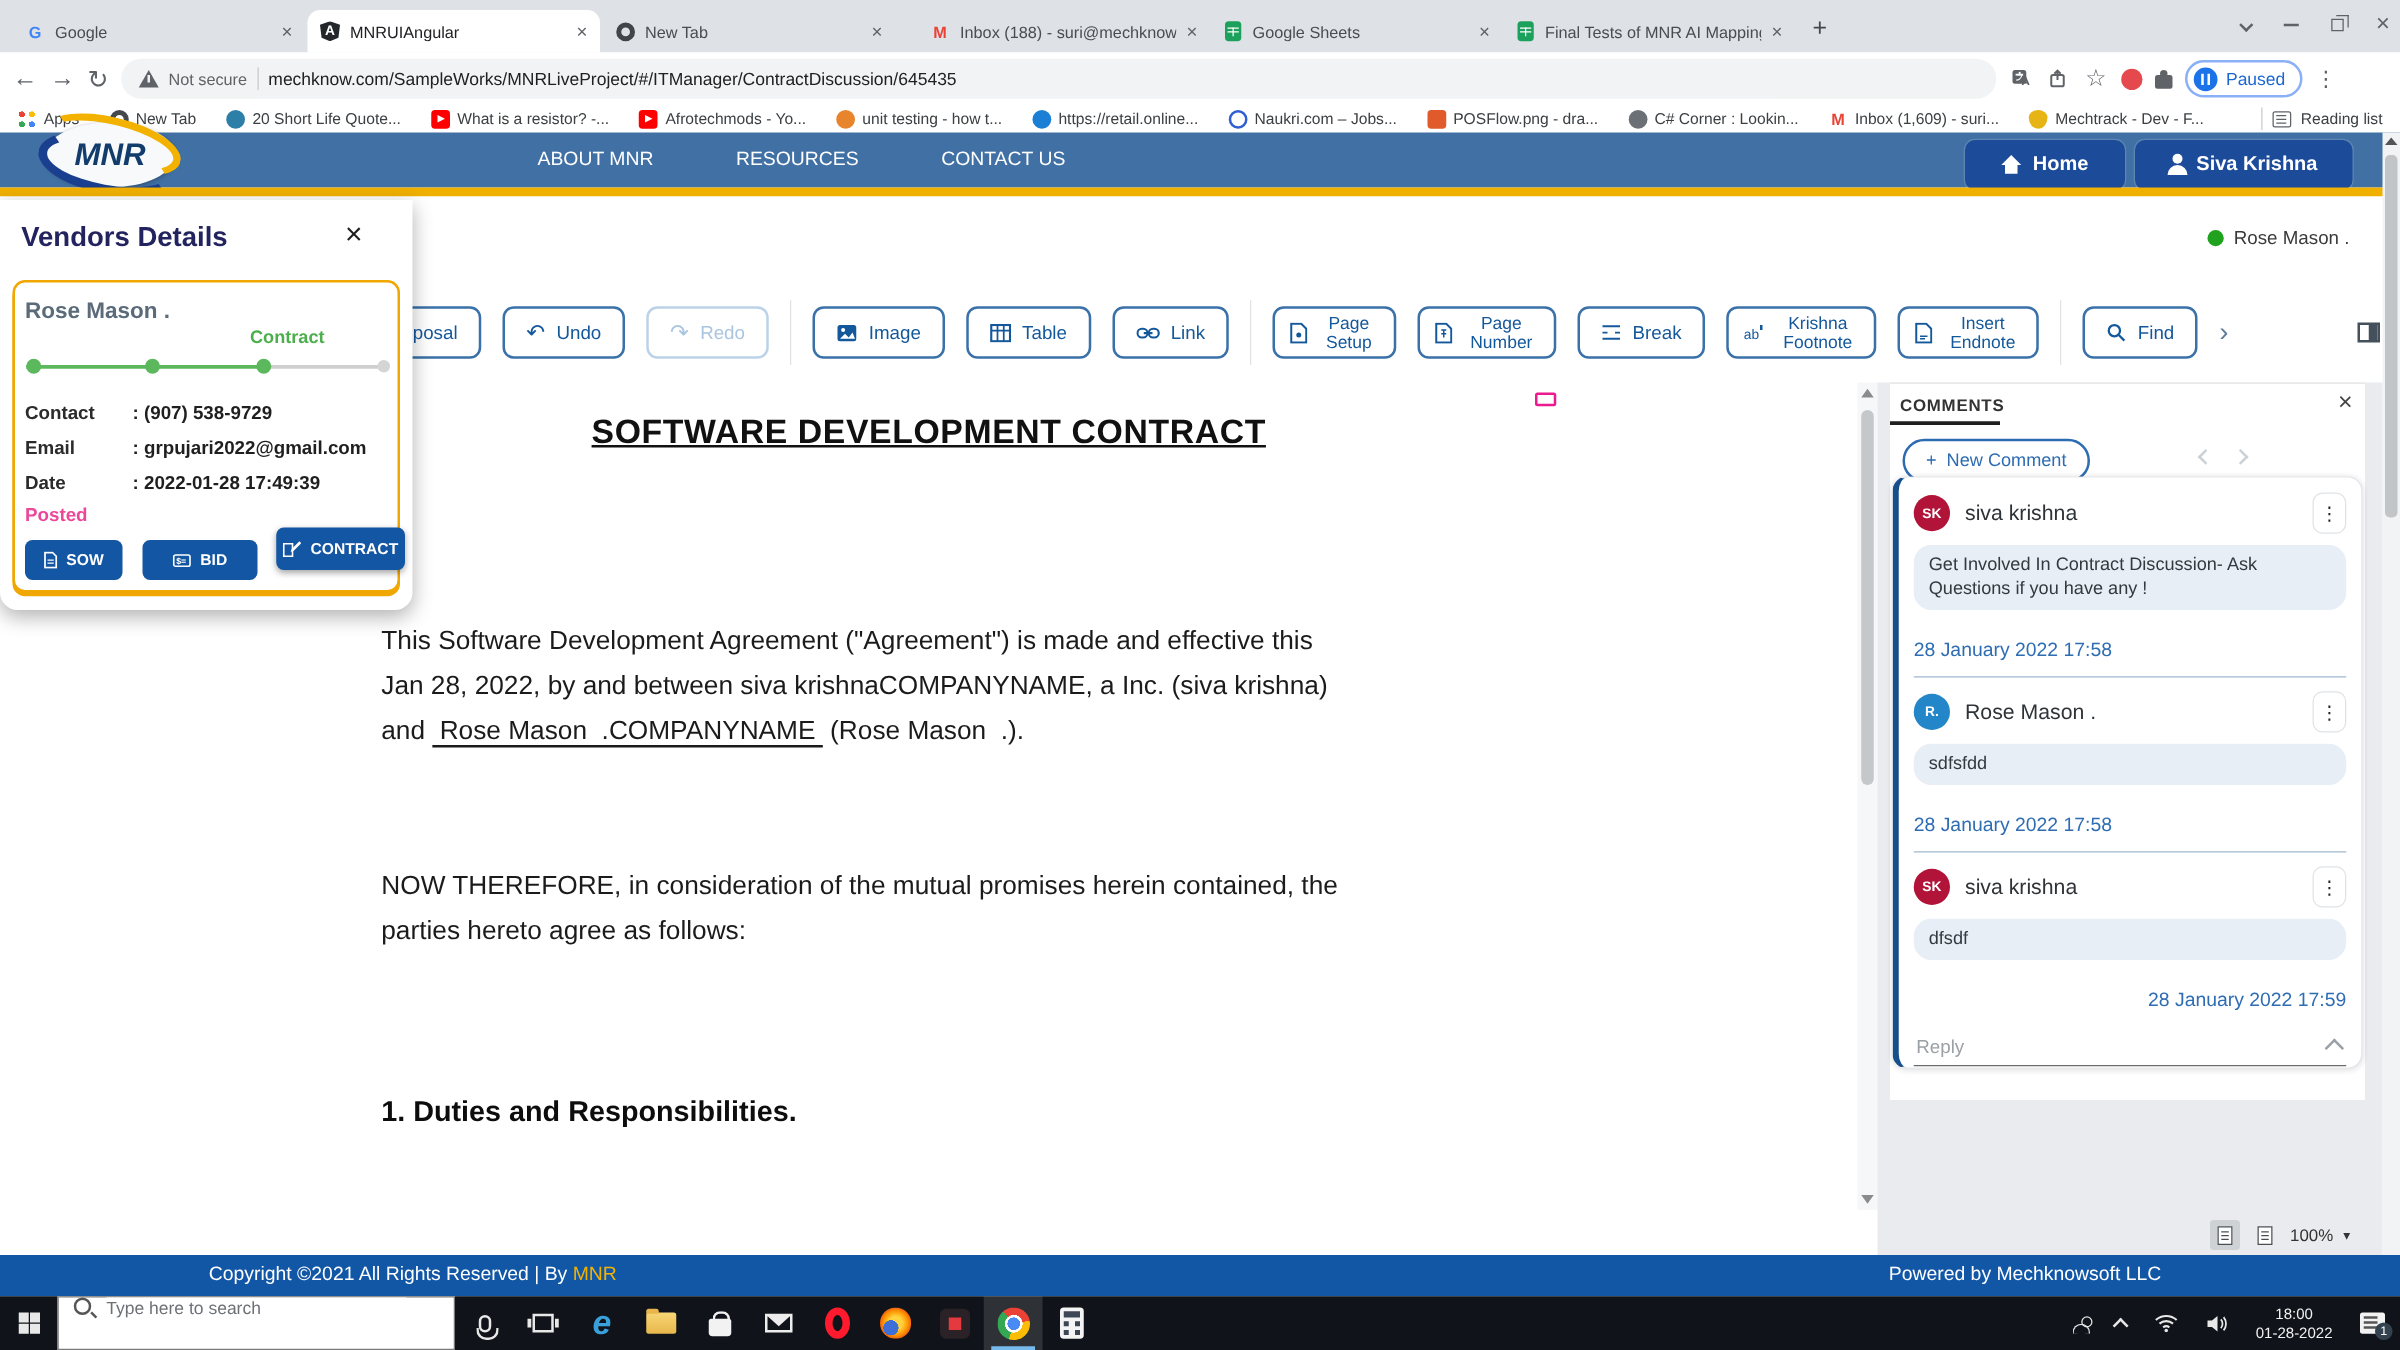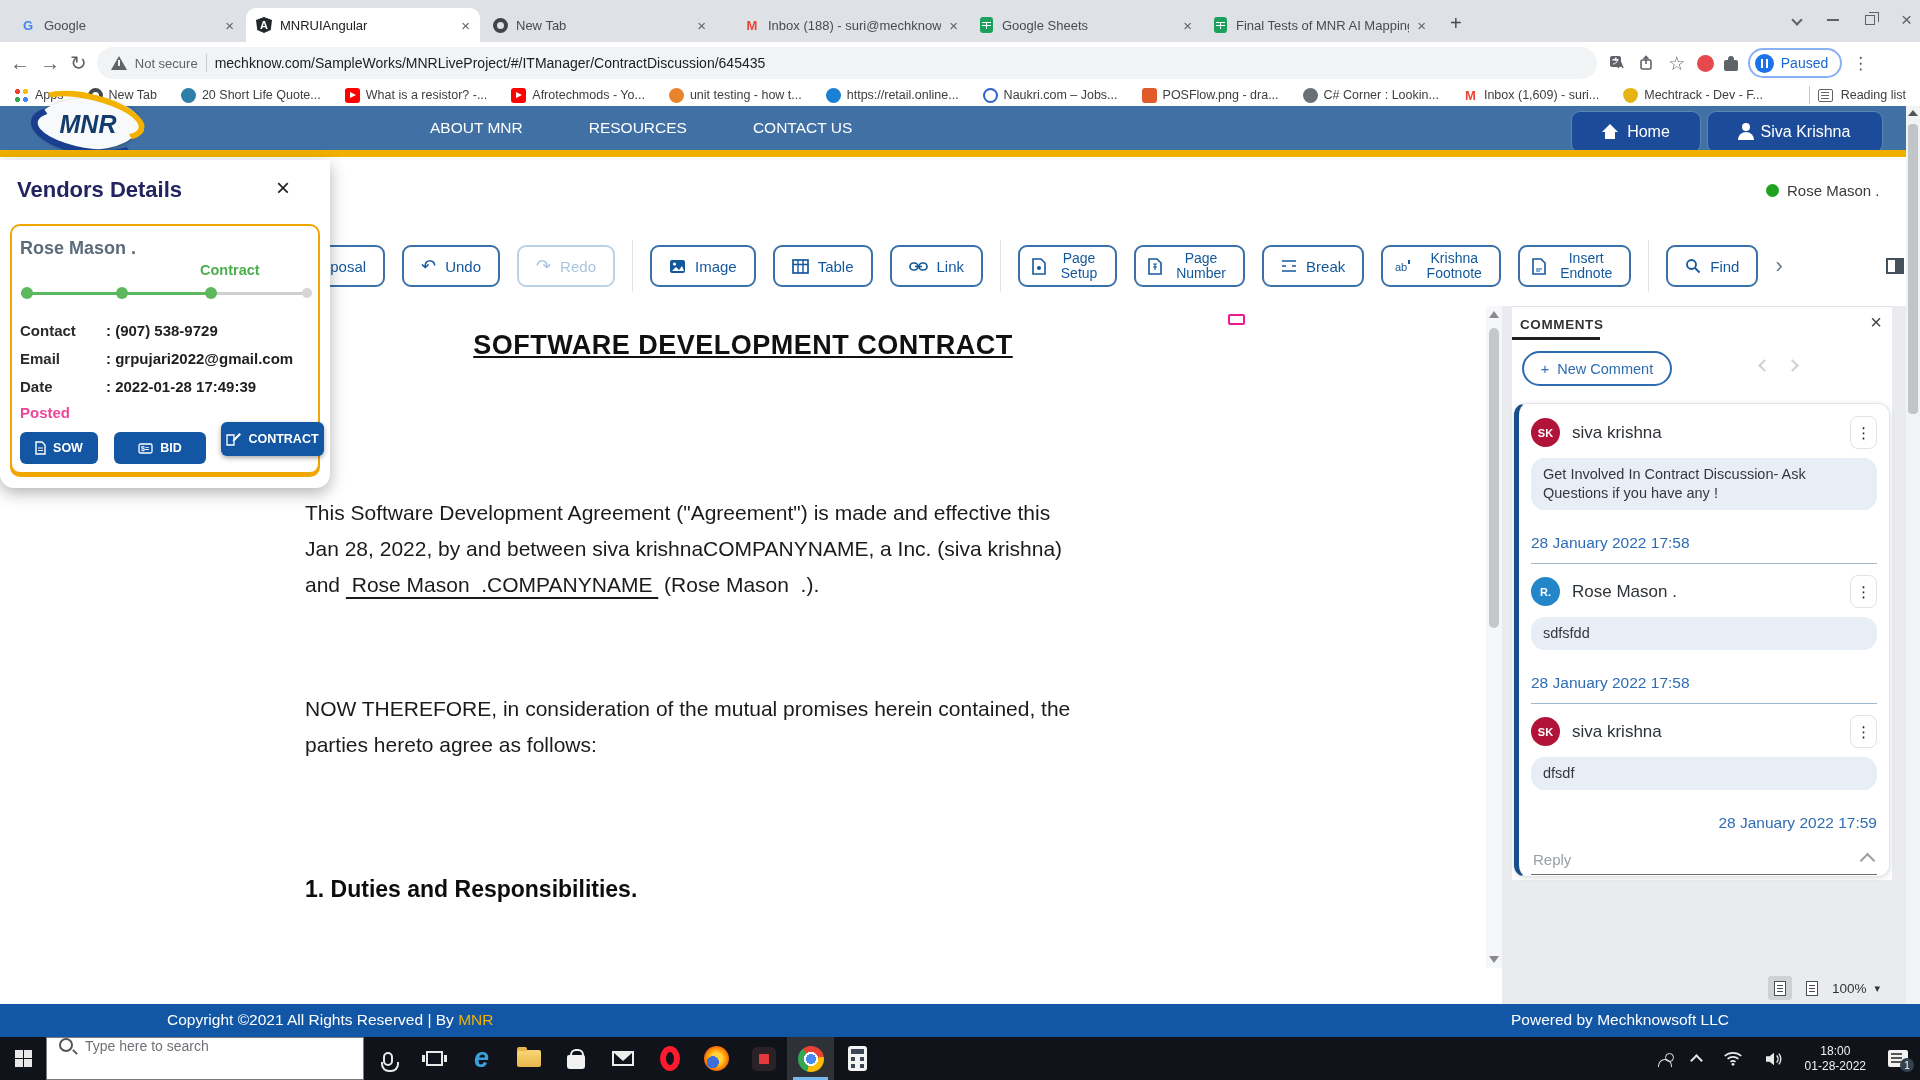--- a/index.html
+++ b/index.html
@@ -73,21 +73,21 @@
   .i-rlist::before{content:"";position:absolute;left:2px;top:2px;width:8px;height:1.5px;background:#5f6368;box-shadow:0 3px 0 #5f6368,0 6px 0 #5f6368}
 
   
   #navbar{position:absolute;top:106px;left:0;width:1920px;height:44px;background:#4170a4}
   #yellowbar{position:absolute;top:150px;left:0;width:1920px;height:7px;background:#f0b000}
   #logo{position:absolute;left:36px;top:-8px;width:104px;height:52px;background:#f7f9fb;border-radius:50%;display:flex;align-items:center;justify-content:center;box-shadow:0 1px 4px rgba(0,0,0,.3)}
   #logo::before{content:"";position:absolute;inset:-4px -6px 12px -2px;border:6px solid transparent;border-top-color:#f3b200;border-right-color:#f3b200;border-radius:50%;transform:rotate(14deg)}
   #logo::after{content:"";position:absolute;inset:8px -4px -5px -6px;border:7px solid transparent;border-bottom-color:#1b3f8f;border-left-color:#1b3f8f;border-radius:50%;transform:rotate(10deg)}
   #logo span{font-weight:bold;font-style:italic;font-size:25px;color:#123c6b;z-index:2}
   #navlinks{position:absolute;left:430px;top:0;height:44px;display:flex;align-items:center;gap:66px;color:#fff;font-size:15.5px}
-  .navbtn{position:absolute;top:6px;height:40px;background:#1c4b9a;border-radius:8px;display:flex;align-items:center;justify-content:center;gap:9px;color:#fff;font-weight:normal;font-size:16px;box-shadow:0 0 0 1px rgba(255,255,255,.15)}
+  .navbtn{position:absolute;top:6px;height:40px;background:#1c4b9a;border-radius:8px;display:flex;align-items:center;justify-content:center;gap:9px;color:#fff;font-weight:bold;font-size:16px;box-shadow:0 0 0 1px rgba(255,255,255,.15)}
   #btn-home{left:1572px;width:128px}
   #btn-user{left:1708px;width:174px}
   .homeico{width:0;height:0;border-left:8px solid transparent;border-right:8px solid transparent;border-bottom:8px solid #fff;position:relative;margin-top:-8px}
   .homeico::after{content:"";position:absolute;left:-5px;top:8px;width:10px;height:7px;background:#fff}
   .personico{width:12px;height:12px;position:relative;margin-top:-6px}
   .personico::before{content:"";position:absolute;left:2px;top:0;width:8px;height:8px;border-radius:50%;background:#fff}
   .personico::after{content:"";position:absolute;left:-2px;top:9px;width:16px;height:8px;border-radius:8px 8px 0 0;background:#fff}
 
   
   #presence{position:absolute;left:1766px;top:182px;display:flex;align-items:center;gap:8px;font-size:15px;color:#3a3a3a}
@@ -125,21 +125,21 @@
   
   #cm-region{position:absolute;left:1502px;top:306px;width:404px;height:698px;background:#e9ebee}
   #cm-panel{position:absolute;left:10px;top:0;width:380px;height:574px;background:#fff;border-top:1px solid #e0e2e4}
   #cm-head{position:absolute;left:8px;top:10px;font-size:13.5px;font-weight:bold;letter-spacing:.6px;color:#333}
   #cm-underline{position:absolute;left:0;top:30px;width:88px;height:3px;background:#1f1f1f}
   #cm-close{position:absolute;right:10px;top:4px;font-size:20px;color:#444}
   #cm-new{position:absolute;left:10px;top:44px;width:150px;height:35px;border:2px solid #2d6cb0;border-radius:18px;display:flex;align-items:center;justify-content:center;gap:8px;color:#2d6cb0;font-size:14.5px}
   .pag{position:absolute;top:54px;width:9px;height:9px;border-right:2.5px solid #ccd1d6;border-bottom:2.5px solid #ccd1d6}
   #pag-prev{left:248px;transform:rotate(135deg)}
   #pag-next{left:276px;transform:rotate(-45deg)}
-  #cm-card{position:absolute;left:2px;top:96px;width:376px;height:474px;background:#fff;border:1px solid #e3e6e9;border-left:5px solid #174f8c;border-radius:12px;box-shadow:0 1px 5px rgba(0,0,0,.14);padding:12px 12px 0 12px}
+  #cm-card{position:absolute;left:2px;top:74px;width:376px;height:474px;background:#fff;border:1px solid #e3e6e9;border-left:5px solid #174f8c;border-radius:12px;box-shadow:0 1px 5px rgba(0,0,0,.14);padding:12px 12px 0 12px}
   .cmt-row{display:flex;align-items:center;gap:12px}
   .avatar{width:29px;height:29px;border-radius:50%;color:#fff;font-size:11px;font-weight:bold;display:flex;align-items:center;justify-content:center;flex:0 0 29px}
   .av-sk{background:#b11339}
   .av-r{background:#2286c9}
   .cname{font-size:17px;color:#2e3338;flex:1}
   .morebtn{width:27px;height:33px;border:1px solid #dfe3e6;border-radius:8px;display:flex;align-items:center;justify-content:center;color:#222;font-size:15px}
   .bubble{margin-top:9px;background:#e8eef5;border-radius:14px;padding:7px 12px;font-size:14.5px;color:#33393f;line-height:19px}
   .cdate{margin-top:24px;font-size:15.5px;color:#2f6db3}
   .cdate.right{text-align:right}
   .cdiv{margin-top:11px;margin-bottom:11px;height:1px;background:#9fb9cf}

